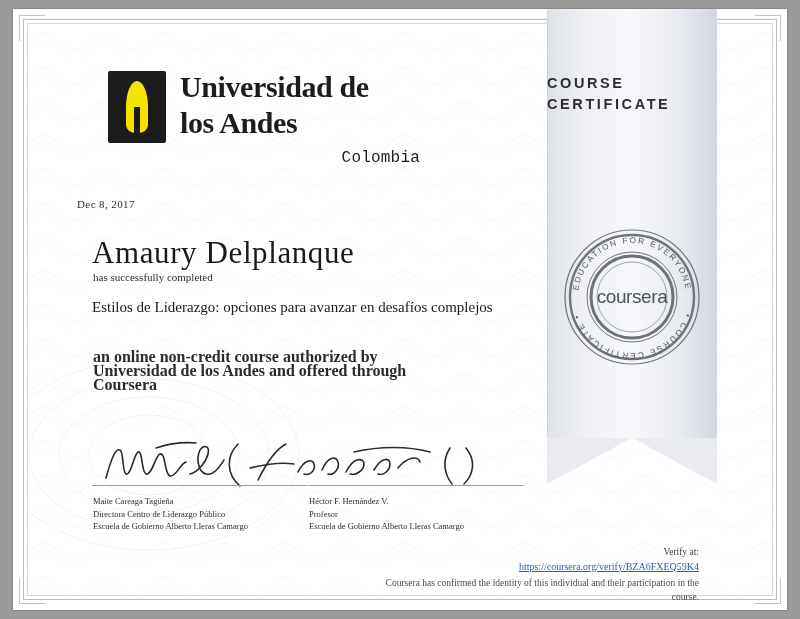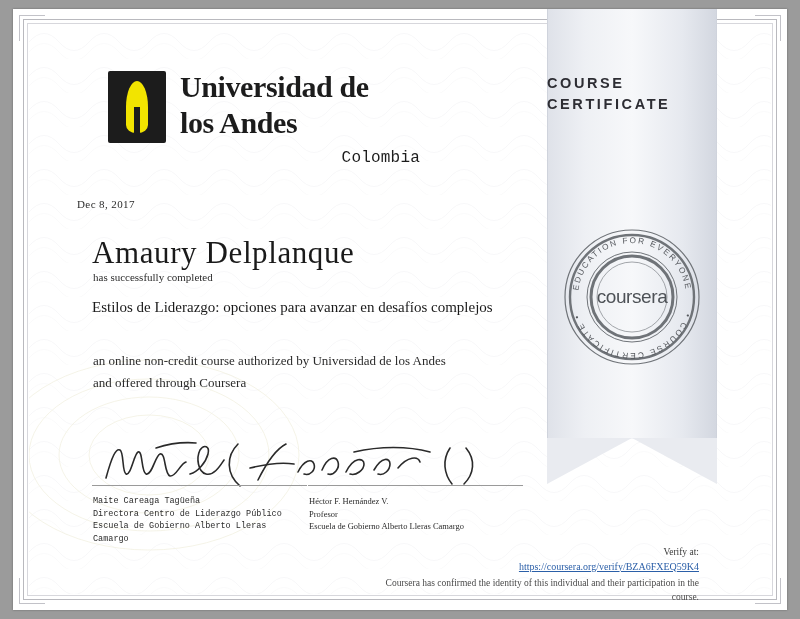--- a/index.html
+++ b/index.html
@@ -167,42 +167,43 @@
     left: 79px; top: 288px;
     width: 420px;
     font-size: 15px;
     line-height: 20px;
     color: #1a1a1a;
   }
   .blurb {
     position: absolute;
     left: 80px; top: 341px;
     width: 372px;
-    font-size: 13px;
-    line-height: 22px;
+    font-size: 16px;
+    line-height: 14px;
     color: #2b2b2b;
+    font-weight: bold;
   }
 
   
   .sig-line {
     position: absolute;
     height: 1px;
     background: #9a9a9a;
     top: 476px;
   }
   .sig-line.one { left: 79px; width: 215px; }
   .sig-line.two { left: 295px; width: 215px; }
   .sig-block {
     position: absolute;
     top: 486px;
     font-size: 8.5px;
     line-height: 12.5px;
     color: #2b2b2b;
   }
-  .sig-block.one { left: 80px; width: 210px; font-family: Liberation Mono, monospace; }
+  .sig-block.one { left: 80px; width: 210px; }
   .sig-block.two { left: 296px; width: 210px; }
   .sig-name { display: block; }
   .signature-img {
     position: absolute;
     left: 85px; top: 425px;
     width: 420px; height: 60px;
   }
 
   
   .verify {

